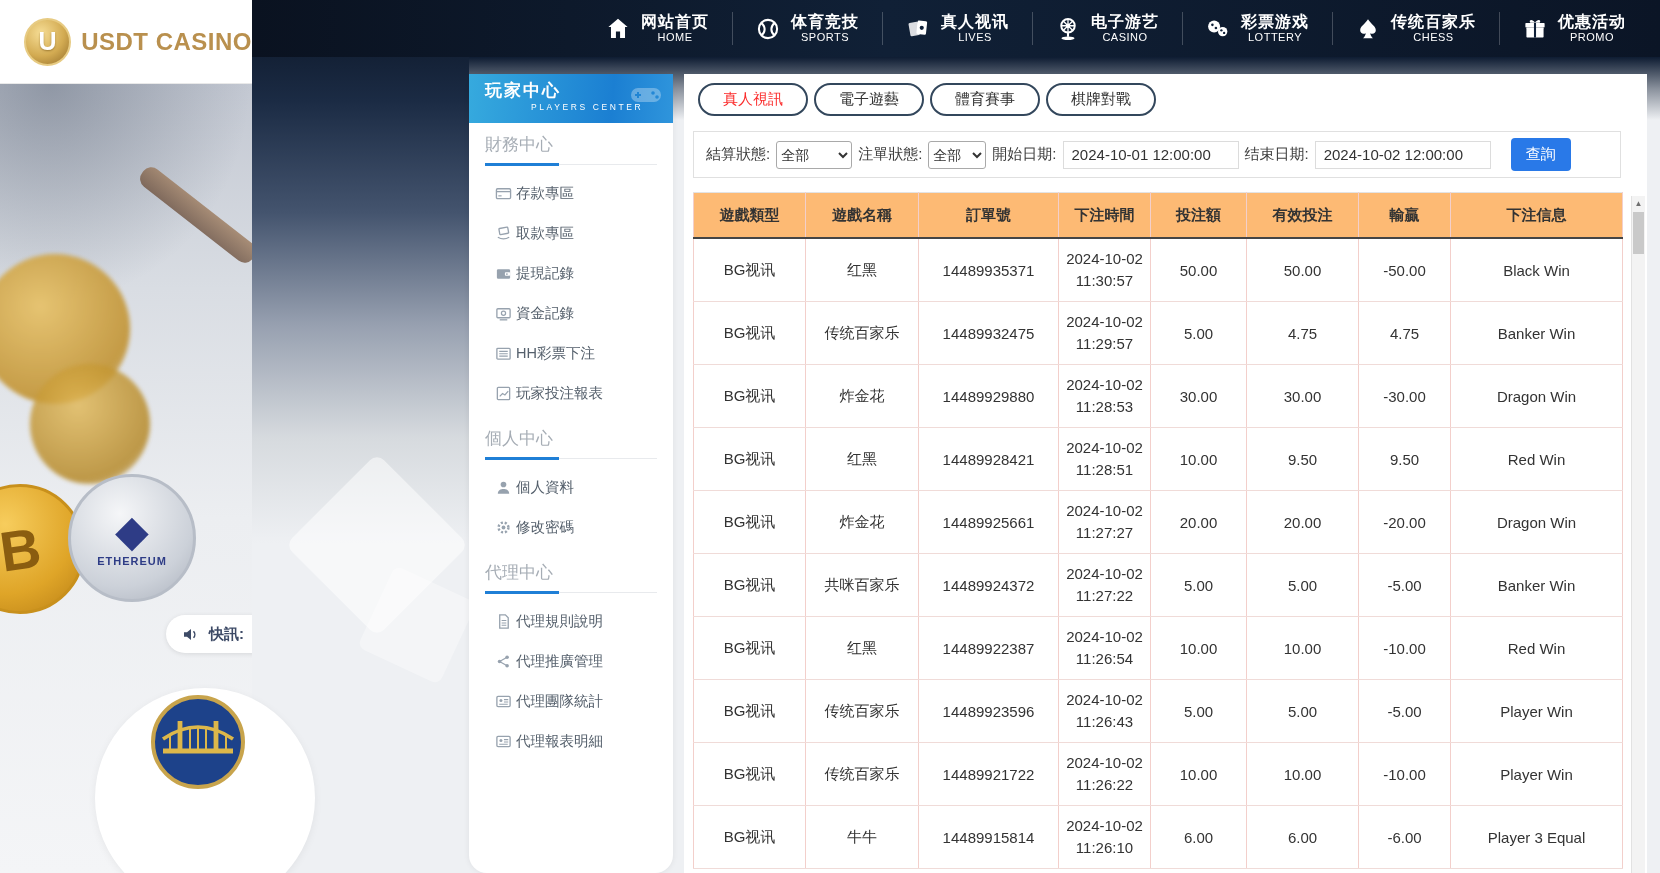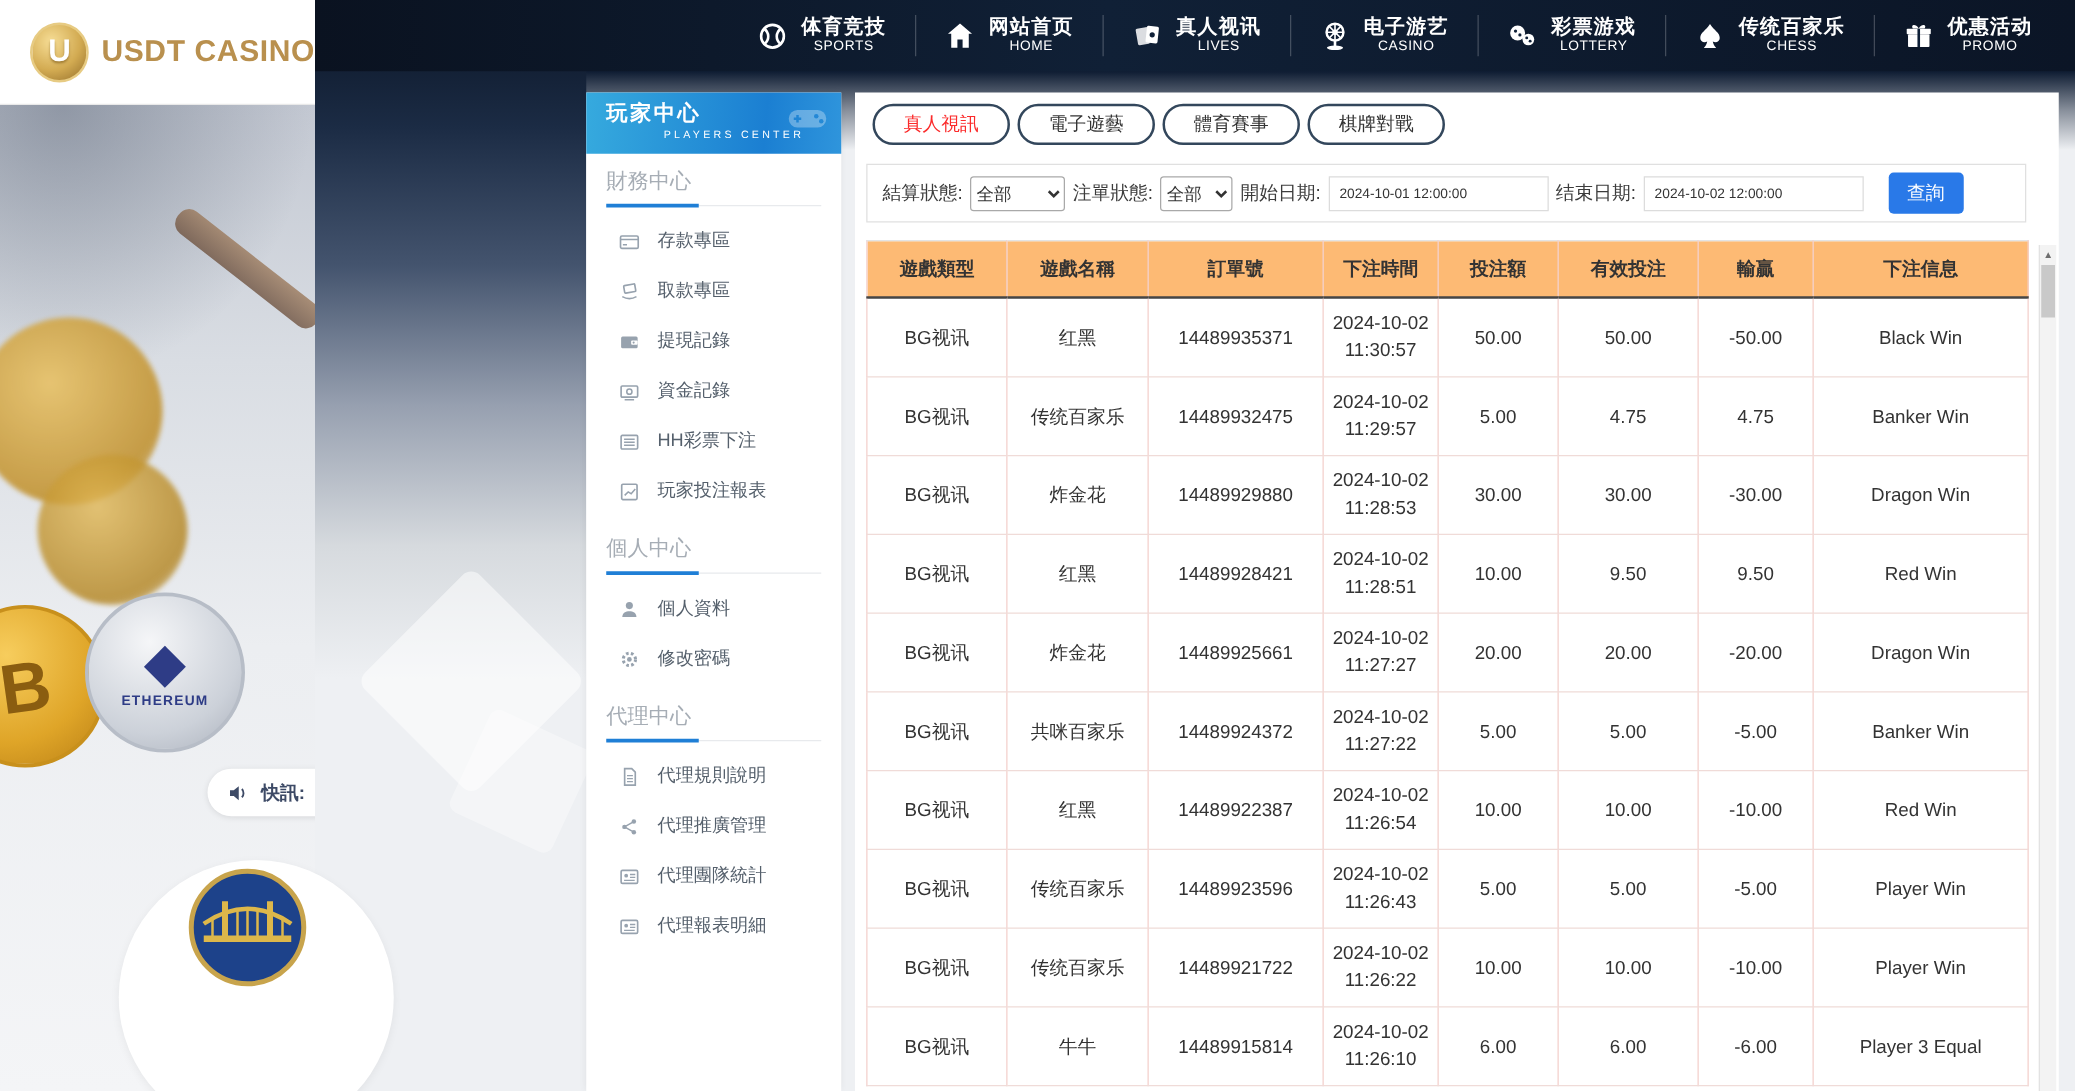--- a/index.html
+++ b/index.html
@@ -59,50 +59,50 @@
   .ticker{position:absolute;left:166px;top:531px;height:38px;min-width:170px;background:#fff;border-radius:19px;
     box-shadow:0 1px 5px rgba(0,0,0,.10);display:flex;align-items:center;gap:9px;padding:0 16px;box-sizing:border-box;}
   .ticker-label{color:#3d4a66;font-weight:bold;font-size:15px;white-space:nowrap;}
 
   .bigcircle{position:absolute;left:95px;top:688px;width:220px;height:220px;border-radius:50%;background:#fff;
     z-index:3;box-shadow:0 2px 8px rgba(0,0,0,.06);}
   .team-logo{position:absolute;left:150px;top:694px;width:96px;height:96px;z-index:4;}
 
   
   .sidebar{position:absolute;left:469px;top:74px;width:204px;height:799px;background:#fff;z-index:6;
-    box-shadow:0 0 6px rgba(0,0,0,.07);}
+    box-shadow:0 0 6px rgba(0,0,0,.07);border-radius:18px;}
   .side-head{height:49px;background:linear-gradient(95deg,#36aade 0%,#1b7fd2 70%,#2f95dc 100%);
     color:#fff;padding:6px 0 0 16px;box-sizing:border-box;position:relative;overflow:hidden;}
   .side-title{font-size:17px;font-weight:bold;letter-spacing:2px;line-height:22px;}
   .side-sub{font-size:8.5px;letter-spacing:2.6px;margin-left:46px;}
   .side-head .pad-ico{position:absolute;right:10px;top:8px;opacity:.30;}
   .sec-h{margin:14px 16px 0;color:#a6adb5;font-size:17px;padding-bottom:8px;border-bottom:1px solid #e8eaed;position:relative;}
   .sec-h.first{margin-top:10px;}
   .sec-h::after{content:"";position:absolute;left:0;bottom:-2px;width:74px;height:3px;background:#1f7fd6;}
   .side-ul{padding:8px 0 0;margin:0;list-style:none;}
-  .side-item{display:flex;align-items:center;gap:14px;padding:9px 0 9px 26px;color:#55606c;font-size:14.5px;
+  .side-item{display:flex;align-items:center;gap:4px;padding:9px 0 9px 26px;color:#55606c;font-size:14.5px;
     line-height:22px;cursor:pointer;}
   .side-item .s-ico{width:17px;height:17px;flex:0 0 17px;display:block;}
   .side-item.active{background:#2e86e0;color:#fff;margin-right:-24px;padding-right:10px;border-radius:0 2px 2px 0;}
   .side-item.active .chev{margin-left:auto;font-size:15px;font-weight:bold;color:#fff;}
 
   
   .panel{position:absolute;left:684px;top:74px;width:963px;height:799px;background:#fff;z-index:5;box-sizing:border-box;}
   .tabs{display:flex;gap:6px;padding:9px 0 0 14px;}
   .tab{display:inline-flex;align-items:center;justify-content:center;padding:5px 23px;border:2px solid #33475c;
     border-radius:18px;font-size:15px;color:#333;background:#fff;cursor:pointer;white-space:nowrap;}
   .tab.active{color:#fb2b2b;}
   .filterbox{margin:15px 26px 0 9px;border:1px solid #e0e0e0;height:47px;display:flex;align-items:center;
     padding:0 12px;box-sizing:border-box;gap:6px;}
   .f-label{font-size:15px;color:#3c3c3c;white-space:nowrap;}
   .f-select{height:28px;border:1px solid #a9a9a9;border-radius:3px;font-size:14px;color:#333;background:#fff;
     font-family:inherit;}
   .f-select.w1{width:76px;}
   .f-select.w2{width:58px;}
-  .f-input{height:26px;border:1px solid #dcdcdc;font-size:11px;color:#333;padding:0 8px;width:158px;font-family:inherit;}
+  .f-input{height:26px;border:1px solid #dcdcdc;font-size:15px;color:#333;padding:0 8px;width:158px;font-family:inherit;}
   .f-btn{margin-left:14px;background:#2979e8;color:#fff;border:none;border-radius:4px;padding:7px 15px;
     font-size:15px;cursor:pointer;font-family:inherit;}
   .tablewrap{margin:14px 24px 0 9px;}
   table.bets{width:100%;border-collapse:collapse;table-layout:fixed;font-size:15px;color:#333;}
   table.bets th{background:#fdba74;height:42px;font-weight:bold;border:1px solid #f3cfcb;border-top:1px solid #e3e3e3;}
   table.bets td{border:1px solid #f3cfcb;border-top-color:#f0dbd8;border-bottom-color:#f0dbd8;height:60px;
     text-align:center;vertical-align:middle;background:#fff;}
   table.bets tbody tr:first-child td{border-top:2px solid #454545;}
   .t-time{line-height:1.45;}
   
@@ -118,35 +118,35 @@
   <div class="hero">
     <div class="hero-top-band"></div>
     <div class="hero-left-strip"></div>
     <div class="hero-tri"></div>
     <div class="hero-tri2"></div>
   </div>
 
   <div class="topnav">
     <div class="nav-item">
       <svg class="nav-ico" viewBox="0 0 20 20">
+          <path fill="#fff" d="M10 2.2 2.6 8.5h2v8.5h3.8V12h3.2v5h3.8V8.5h2z"></path>
+        </svg>
+      <span class="nav-txt">
+          <span class="nav-zh">网站首页</span>
+          <span class="nav-en">HOME</span>
+        </span>
+    </div>
+    <div class="nav-item">
+      <svg class="nav-ico" viewBox="0 0 20 20">
           <circle cx="10" cy="10" r="7" fill="none" stroke="#fff" stroke-width="1.6"></circle>
           <path d="M4.8 5.3c3.4 2.6 3.4 6.8.3 9.4M15.2 5.3c-3.4 2.6-3.4 6.8-.3 9.4" fill="none" stroke="#fff" stroke-width="1.6"></path>
         </svg>
       <span class="nav-txt">
           <span class="nav-zh">体育竞技</span>
           <span class="nav-en">SPORTS</span>
-        </span>
-    </div>
-    <div class="nav-item">
-      <svg class="nav-ico" viewBox="0 0 20 20">
-          <path fill="#fff" d="M10 2.2 2.6 8.5h2v8.5h3.8V12h3.2v5h3.8V8.5h2z"></path>
-        </svg>
-      <span class="nav-txt">
-          <span class="nav-zh">网站首页</span>
-          <span class="nav-en">HOME</span>
         </span>
     </div>
     <div class="nav-item">
       <svg class="nav-ico" viewBox="0 0 20 20">
           <rect x="3.4" y="4.8" width="7.4" height="10.4" rx="1" fill="#fff" opacity=".85" transform="rotate(-10 7 10)"></rect>
           <rect x="9.2" y="3.8" width="7.4" height="10.4" rx="1" fill="#fff" transform="rotate(6 13 9)"></rect>
           <circle cx="12.9" cy="9.1" r="1.6" fill="#0f2038"></circle>
         </svg>
       <span class="nav-txt">
           <span class="nav-zh">真人视讯</span>

